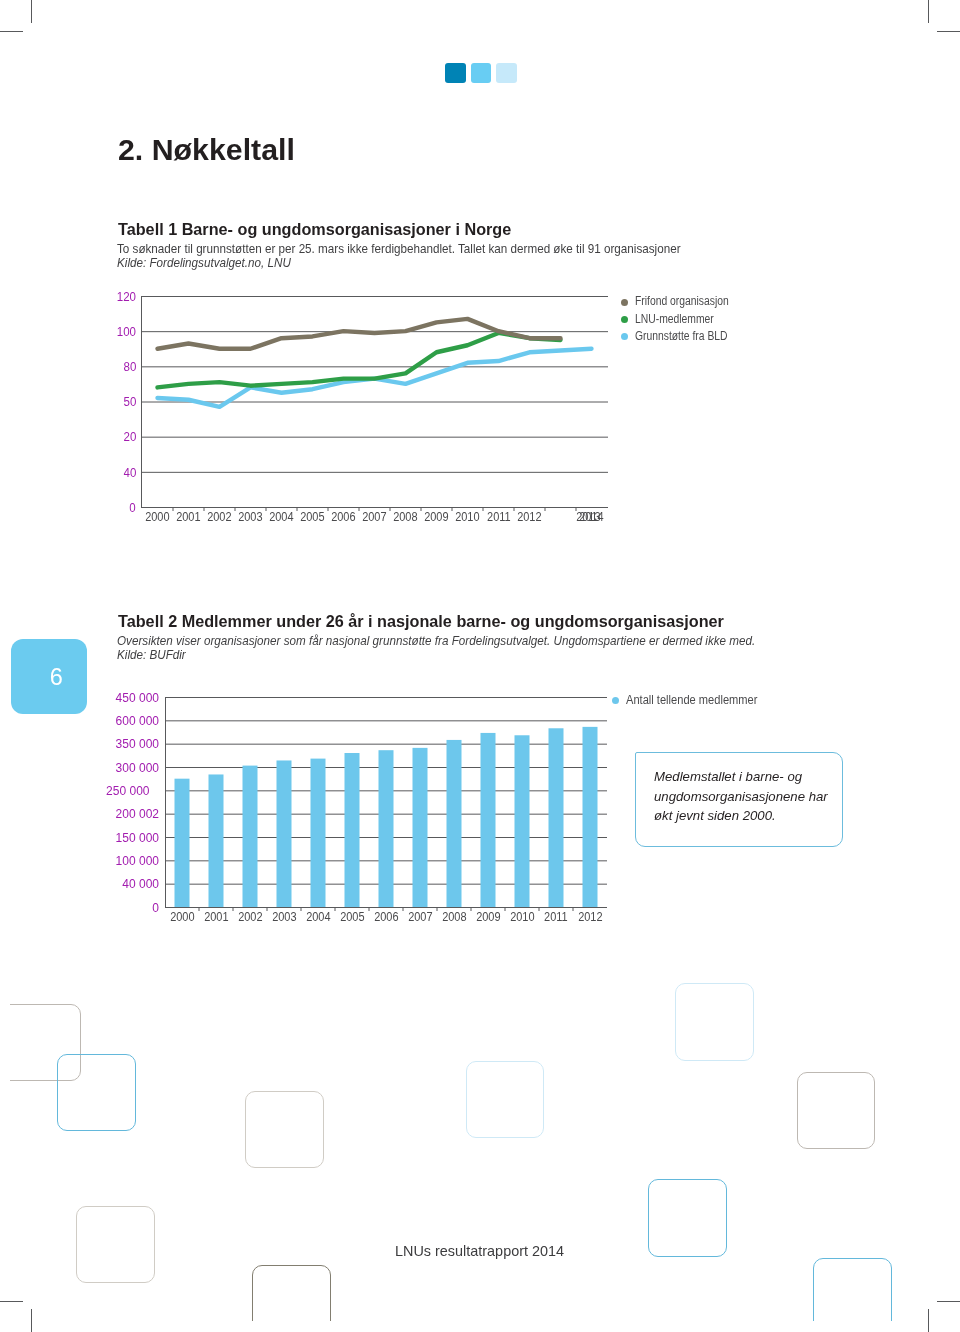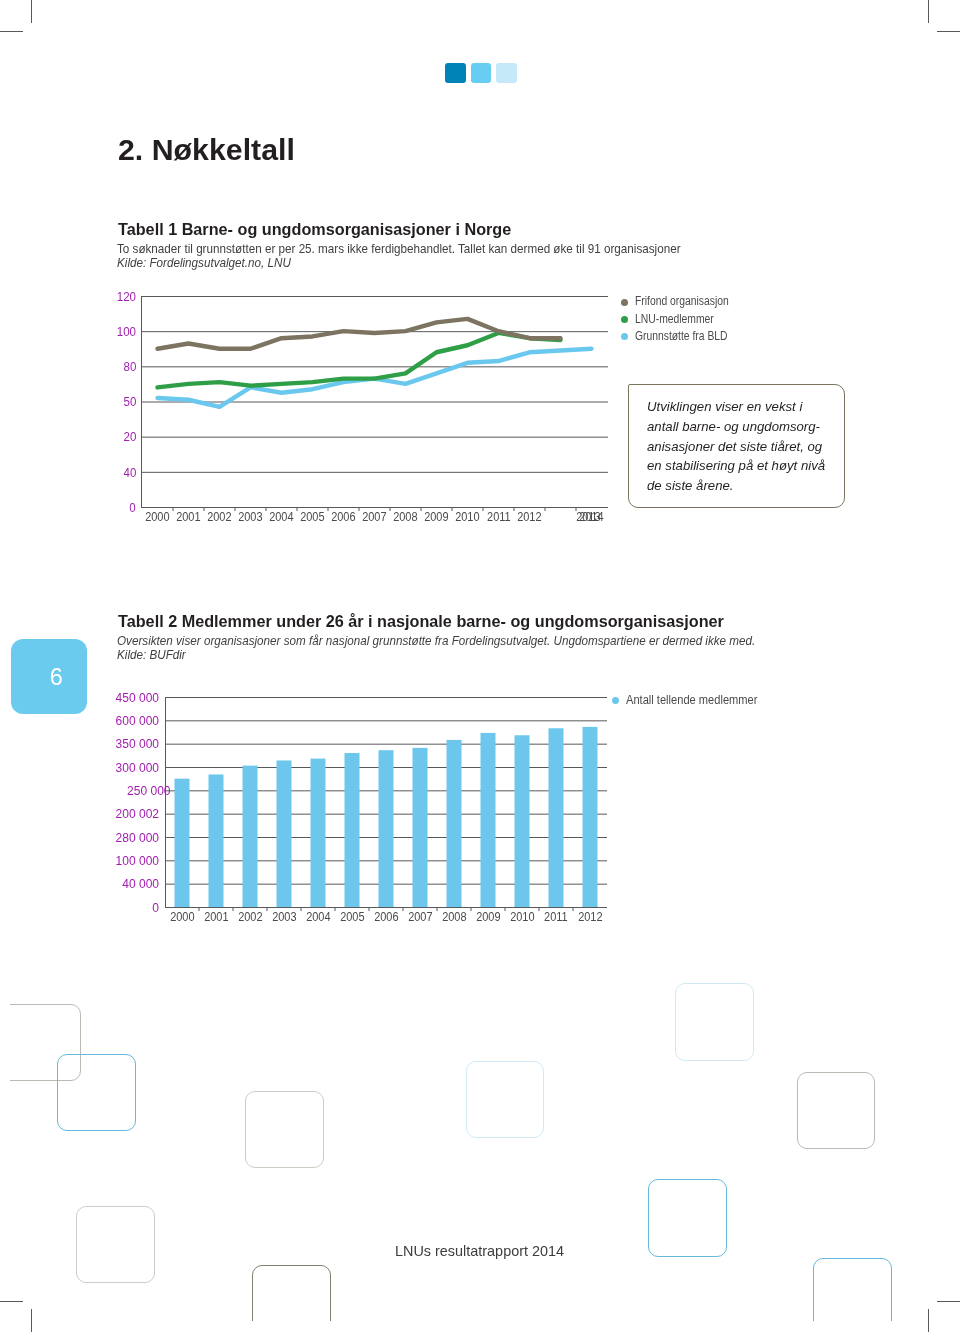--- a/index.html
+++ b/index.html
@@ -136,29 +136,20 @@
     </div>
   <div id="chart1-legend">
       <div class="legend-dot" style="left: 621.3px; top: 298.5px; background: rgb(124, 116, 97);"></div>
       <div class="legend-item" style="left: 635.3px; top: 294.3px;">Frifond organisasjon</div>
       <div class="legend-dot" style="left: 621.3px; top: 315.8px; background: rgb(46, 158, 71);"></div>
       <div class="legend-item" style="left: 635.3px; top: 311.6px;">LNU-medlemmer</div>
       <div class="legend-dot" style="left: 621.3px; top: 333.1px; background: rgb(106, 200, 238);"></div>
       <div class="legend-item" style="left: 635.3px; top: 328.9px;">Grunnstøtte fra BLD</div>
     </div>
 
-  <div class="callout" id="callout1" style="left: 628px; top: 384px; width: 217px; height: 124px; border-width: 1px; border-color: rgb(123, 116, 95);">
-    <div id="callout1-lines">
-        <div class="cline" style="left: 17.7px; top: 14.1px;">Utviklingen viser en vekst i</div>
-        <div class="cline" style="left: 17.7px; top: 33.8px;">antall barne- og ungdomsorg-</div>
-        <div class="cline" style="left: 17.7px; top: 53.5px;">anisasjoner det siste tiåret, og</div>
-        <div class="cline" style="left: 17.7px; top: 73.2px;">en stabilisering på et høyt nivå</div>
-        <div class="cline" style="left: 17.7px; top: 92.9px;">de siste årene.</div>
-      </div>
-  </div>
 
   <div id="page-badge" style="background: rgb(107, 203, 239);">
       <span>6</span>
     </div>
 
   <div class="tbl-title" style="left:118px;top:613px;">Tabell 2 Medlemmer under 26 år i nasjonale barne- og ungdomsorganisasjoner</div>
   <div class="tbl-sub i" style="left:117px;top:632.9px;">Oversikten viser organisasjoner som får nasjonal grunnstøtte fra Fordelingsutvalget. Ungdomspartiene er dermed ikke med.</div>
   <div class="tbl-sub i" style="left:117px;top:646.6px;">Kilde: BUFdir</div>
 
   <div id="chart2" class="chartbox" style="left:165px;top:697px;width:442px;height:210px;">
@@ -198,23 +189,23 @@
         <rect x="315.50" y="35.93" width="15" height="174.07" fill="#6DC7EC"></rect>
         <rect x="349.50" y="38.27" width="15" height="171.73" fill="#6DC7EC"></rect>
         <rect x="383.50" y="31.27" width="15" height="178.73" fill="#6DC7EC"></rect>
         <rect x="417.50" y="29.87" width="15" height="180.13" fill="#6DC7EC"></rect>
       </svg>
     </div>
   <div id="chart2-ylabels">
       <div class="ylab num" style="left: 60.5px; width: 98.5px; top: 900.7px;"><span>0</span></div>
       <div class="ylab num" style="left: 60.5px; width: 98.5px; top: 877.367px;"><span>40 000</span></div>
       <div class="ylab num" style="left: 60.5px; width: 98.5px; top: 854.033px;"><span>100 000</span></div>
-      <div class="ylab num" style="left: 60.5px; width: 98.5px; top: 830.7px;"><span>280 000</span></div>
+      <div class="ylab num" style="left: 60.5px; width: 98.5px; top: 830.7px;"><span>150 000</span></div>
       <div class="ylab num" style="left: 60.5px; width: 98.5px; top: 807.367px;"><span>200 002</span></div>
-      <div class="ylab num" style="left: 72px; width: 98.5px; top: 784.033px;"><span>250 000</span></div>
+      <div class="ylab num" style="left: 51px; width: 98.5px; top: 784.033px;"><span>250 000</span></div>
       <div class="ylab num" style="left: 60.5px; width: 98.5px; top: 760.7px;"><span>300 000</span></div>
       <div class="ylab num" style="left: 60.5px; width: 98.5px; top: 737.367px;"><span>350 000</span></div>
       <div class="ylab num" style="left: 60.5px; width: 98.5px; top: 714.033px;"><span>600 000</span></div>
       <div class="ylab num" style="left: 60.5px; width: 98.5px; top: 690.7px;"><span>450 000</span></div>
     </div>
   <div id="chart2-xlabels">
       <div class="xlab" style="left: 164px; width: 36px; top: 910.3px;"><span>2000</span></div>
       <div class="xlab" style="left: 198px; width: 36px; top: 910.3px;"><span>2001</span></div>
       <div class="xlab" style="left: 232px; width: 36px; top: 910.3px;"><span>2002</span></div>
       <div class="xlab" style="left: 266px; width: 36px; top: 910.3px;"><span>2003</span></div>
@@ -226,20 +217,27 @@
       <div class="xlab" style="left: 470px; width: 36px; top: 910.3px;"><span>2009</span></div>
       <div class="xlab" style="left: 504px; width: 36px; top: 910.3px;"><span>2010</span></div>
       <div class="xlab" style="left: 538px; width: 36px; top: 910.3px;"><span>2011</span></div>
       <div class="xlab" style="left: 572px; width: 36px; top: 910.3px;"><span>2012</span></div>
     </div>
   <div id="chart2-legend">
       <div class="legend-dot" style="left: 611.5px; top: 696.8px; background: rgb(109, 199, 236);"></div>
       <div class="legend-item wide" style="left: 625.6px; top: 692.5px;">Antall tellende medlemmer</div>
     </div>
 
+  <div class="callout" id="callout2" style="left: 635px; top: 752px; width: 208px; height: 95px; border-width: 1px; border-color: rgb(108, 188, 221);">
+    <div id="callout2-lines">
+        <div class="cline" style="left: 17.7px; top: 16px;">Medlemstallet i barne- og</div>
+        <div class="cline" style="left: 17.7px; top: 35.7px;">ungdomsorganisasjonene har</div>
+        <div class="cline" style="left: 17.7px; top: 55.4px;">økt jevnt siden 2000.</div>
+      </div>
+  </div>
 
   <div id="deco-clip" style="position:absolute;left:10px;top:10px;width:940px;height:1311px;overflow:hidden;">
     <div id="deco-layer" style="position:absolute;left:-10px;top:-10px;width:960px;height:1332px;">
         <div class="deco" style="left: -72px; top: 1004px; width: 153px; height: 77px; border-width: 1px; border-color: rgb(189, 184, 178); border-radius: 10px;"></div>
         <div class="deco" style="left: 57px; top: 1054px; width: 79px; height: 77px; border-width: 1px; border-color: rgb(99, 184, 219); border-radius: 10px;"></div>
         <div class="deco" style="left: 76px; top: 1206px; width: 79px; height: 77px; border-width: 1px; border-color: rgb(208, 204, 197); border-radius: 10px;"></div>
         <div class="deco" style="left: 245px; top: 1091px; width: 79px; height: 77px; border-width: 1px; border-color: rgb(208, 204, 197); border-radius: 10px;"></div>
         <div class="deco" style="left: 252px; top: 1265px; width: 79px; height: 77px; border-width: 1px; border-color: rgb(130, 126, 112); border-radius: 10px;"></div>
         <div class="deco" style="left: 466px; top: 1061px; width: 78px; height: 77px; border-width: 1px; border-color: rgb(207, 233, 246); border-radius: 10px;"></div>
         <div class="deco" style="left: 675px; top: 983px; width: 79px; height: 78px; border-width: 1px; border-color: rgb(207, 233, 246); border-radius: 10px;"></div>

